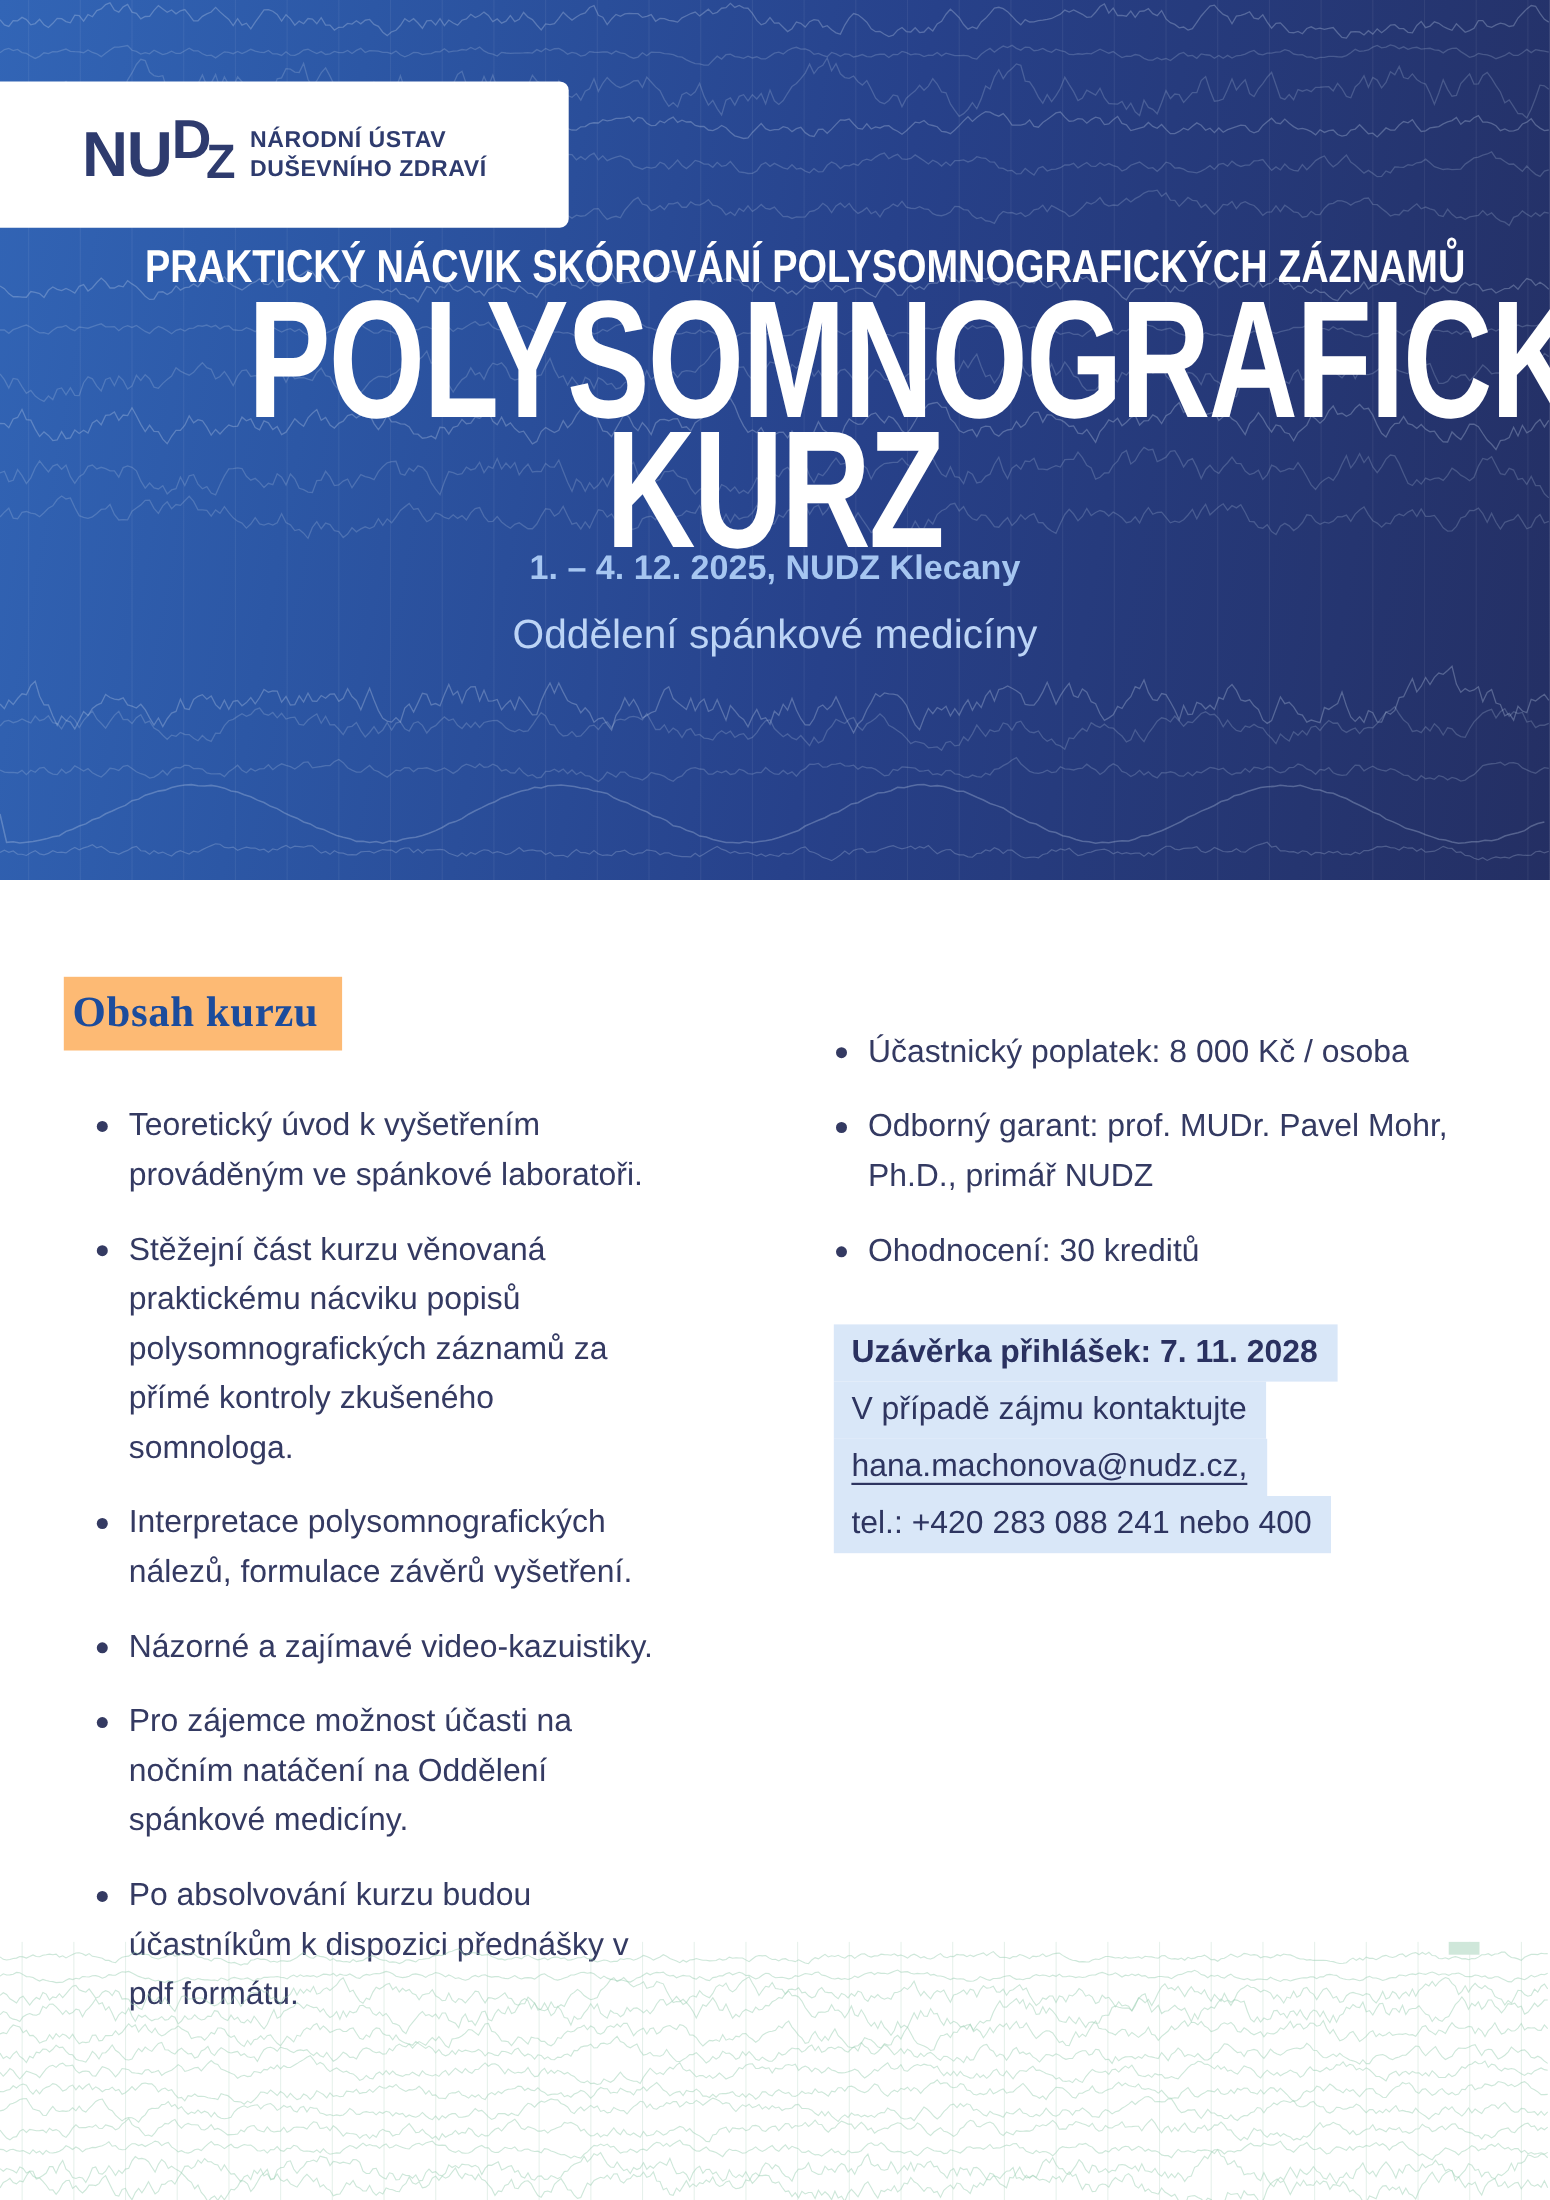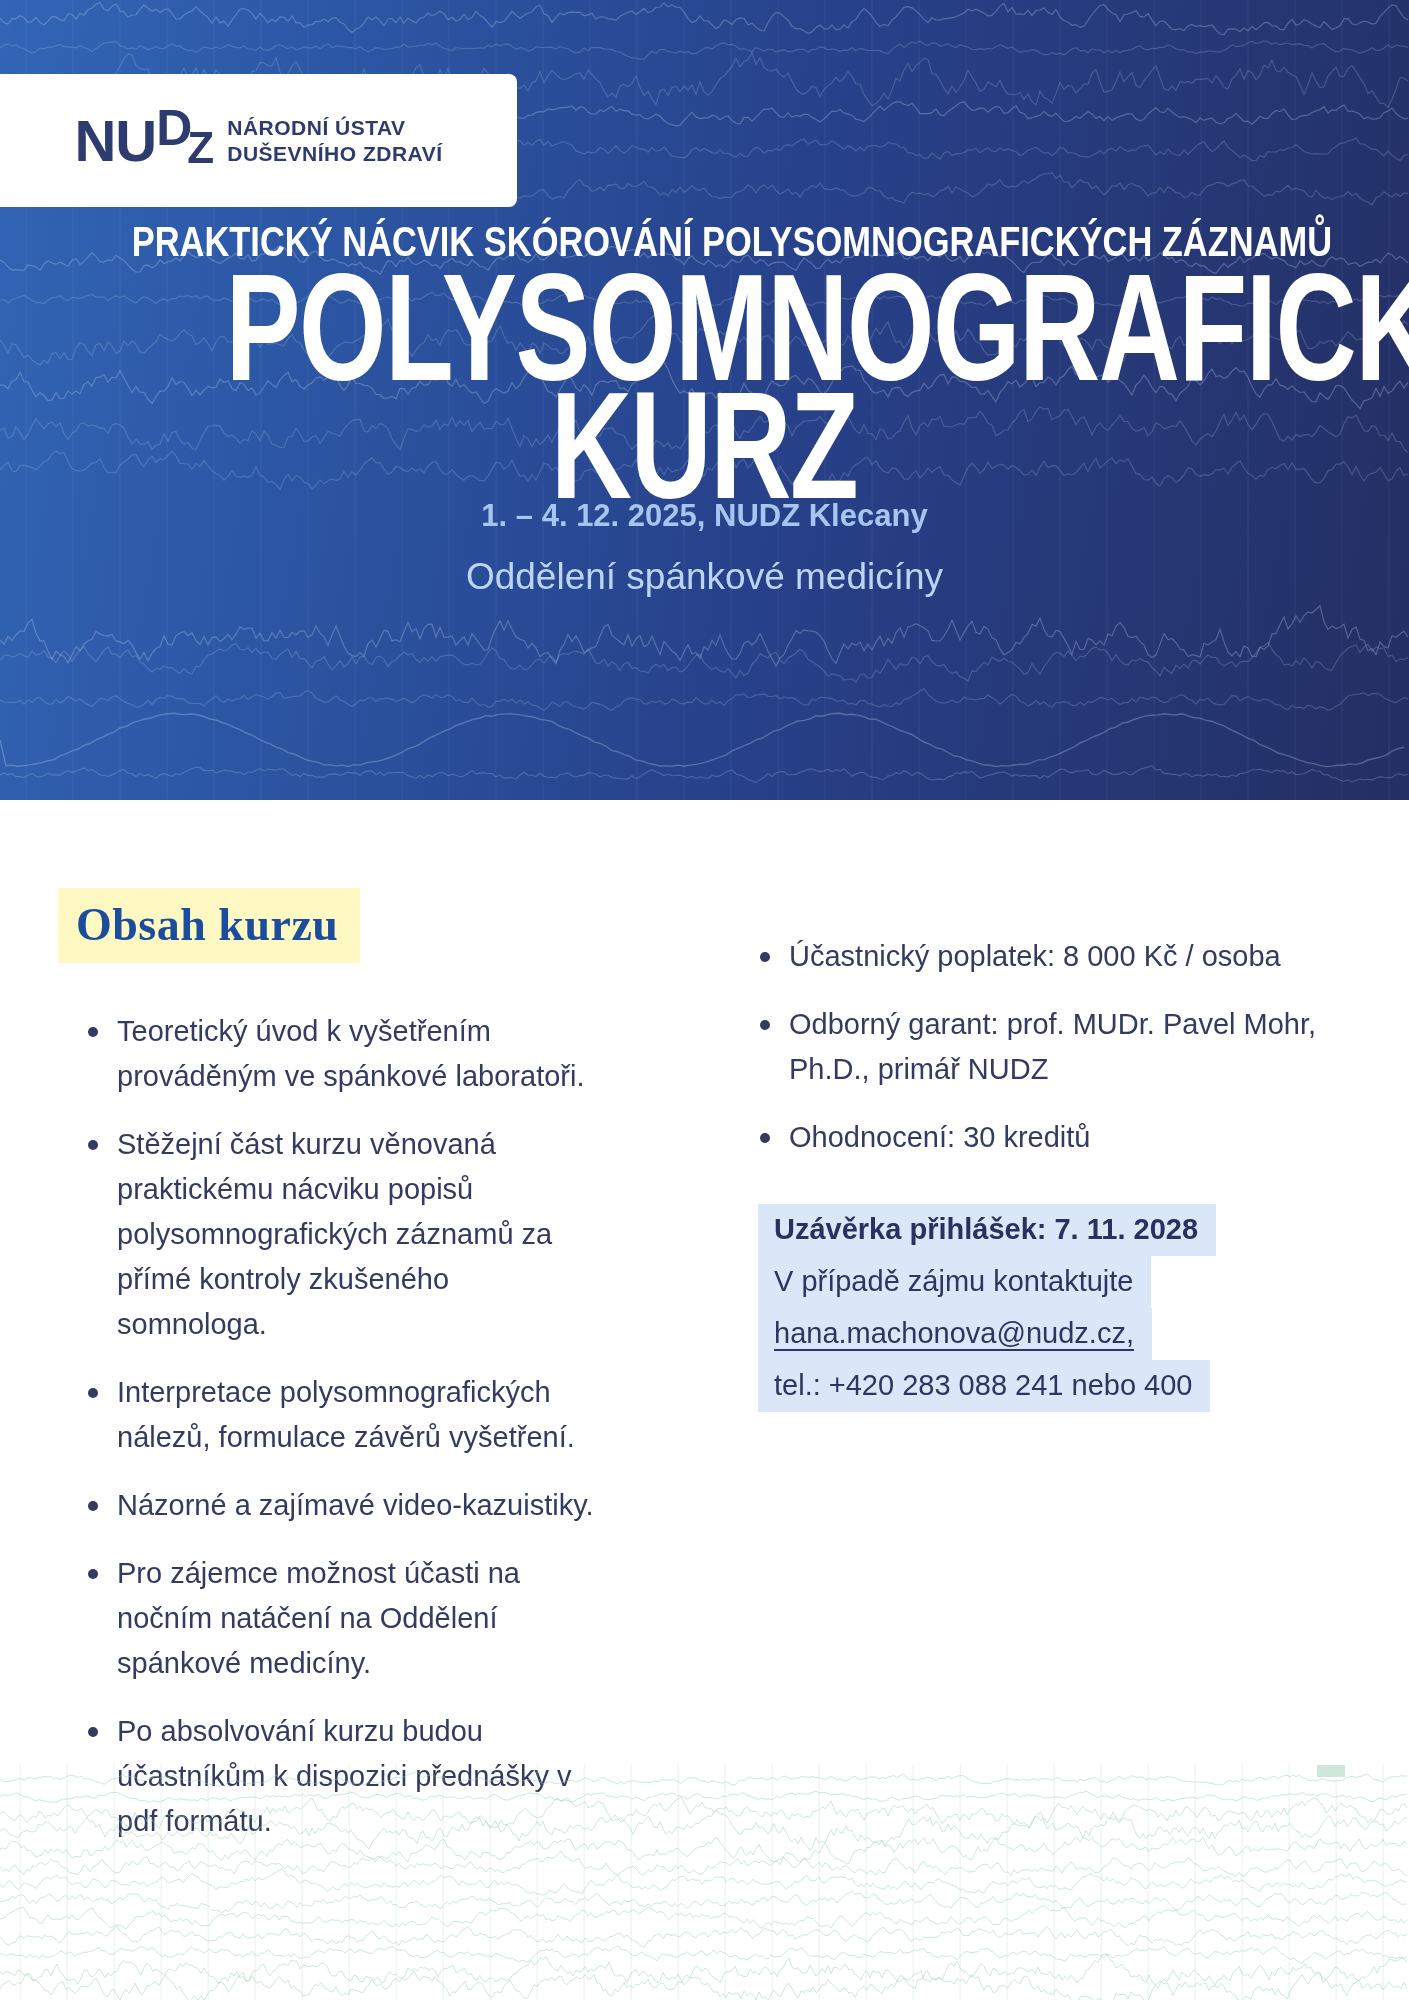--- a/index.html
+++ b/index.html
@@ -49,23 +49,23 @@
     position:absolute; left:0; top:556px; width:1409px; text-align:center;
     color:#bcd4f6; font-weight:normal; font-size:37px;
   }
 
   
   .col { position:absolute; top:888px; }
   .col-left  { left:58px;  width:565px; }
   .col-right { left:700px; width:660px; }
 
   .section-heading {
-    display:inline-block; background:#fef9c3; color:#1c4c9c;
+    display:inline-block; background:#fdba74; color:#1c4c9c;
     font-family:"Liberation Serif", serif; font-weight:bold;
-    font-size:46px; padding:10px 22px 12px 18px; letter-spacing:.5px;
+    font-size:39px; padding:10px 22px 12px 8px; letter-spacing:.5px;
   }
 
   ul.bullets { list-style:none; margin-top:46px; }
   .col-left  ul.bullets { margin-left:28px; width:520px; }
   .col-right ul.bullets { margin-left:58px; width:580px; }
   ul.bullets li {
     position:relative; padding-left:31px; margin-bottom:23px;
     color:#343a62; font-size:29px; line-height:45px;
   }
   ul.bullets li::before {

